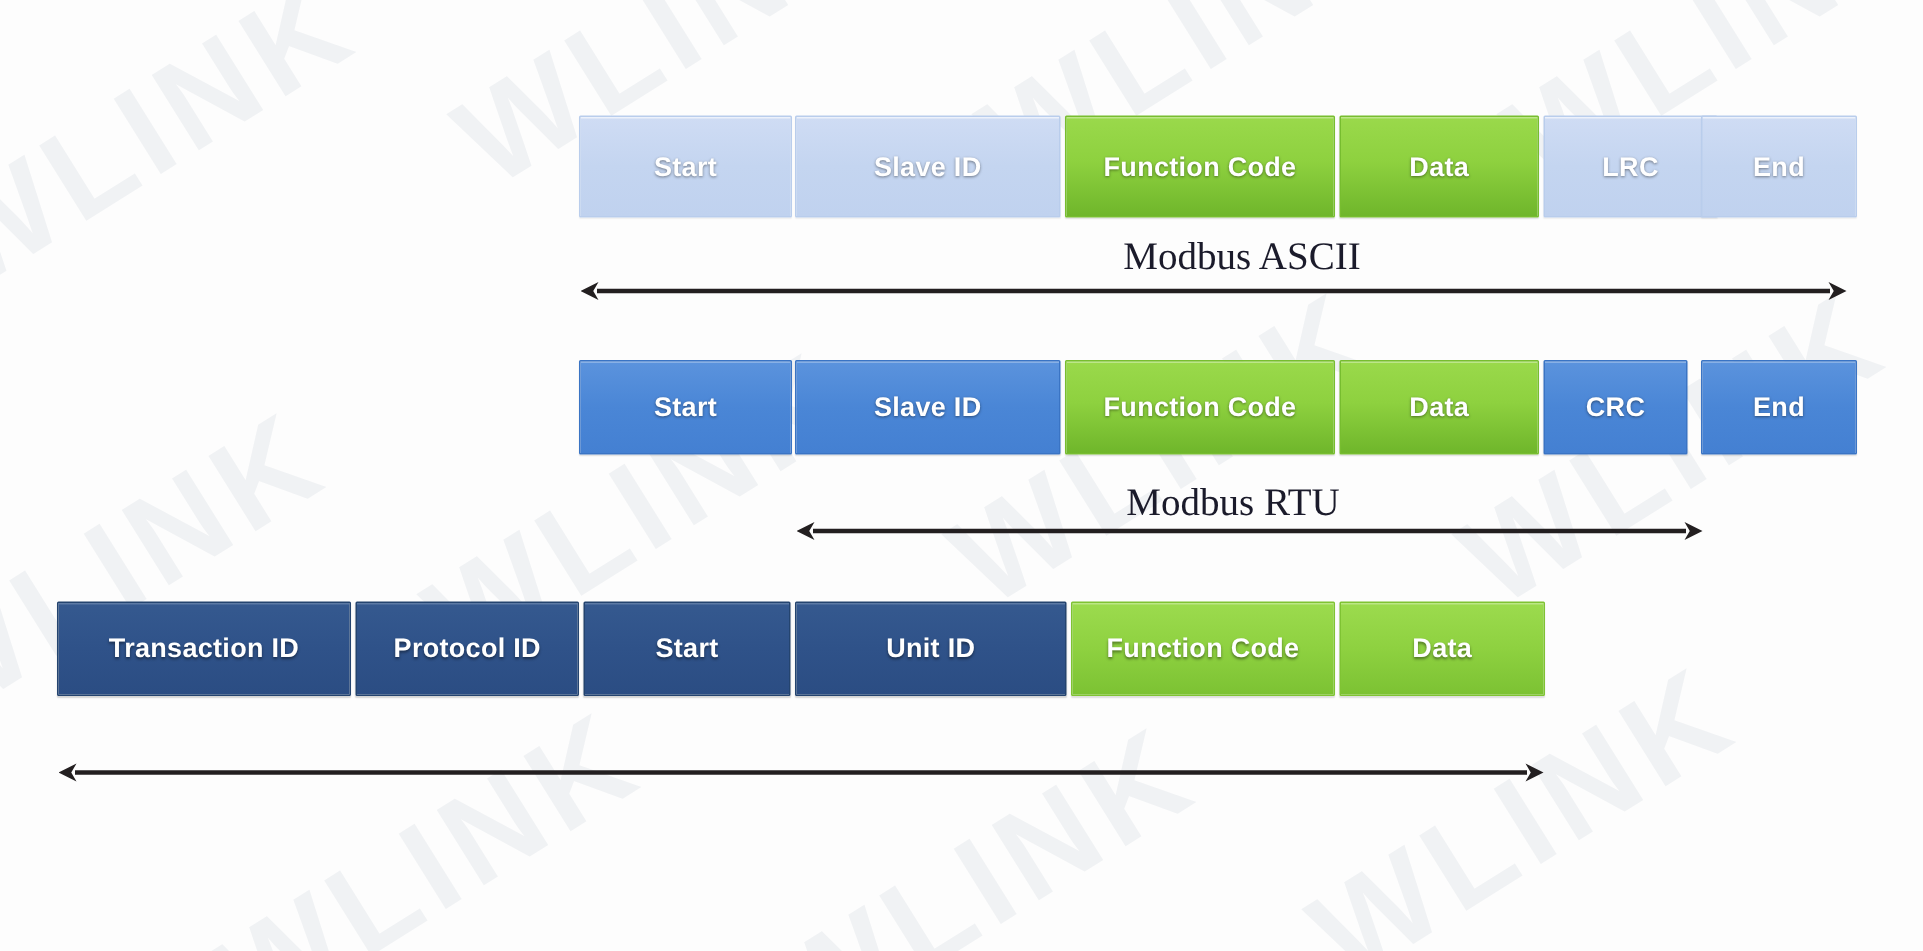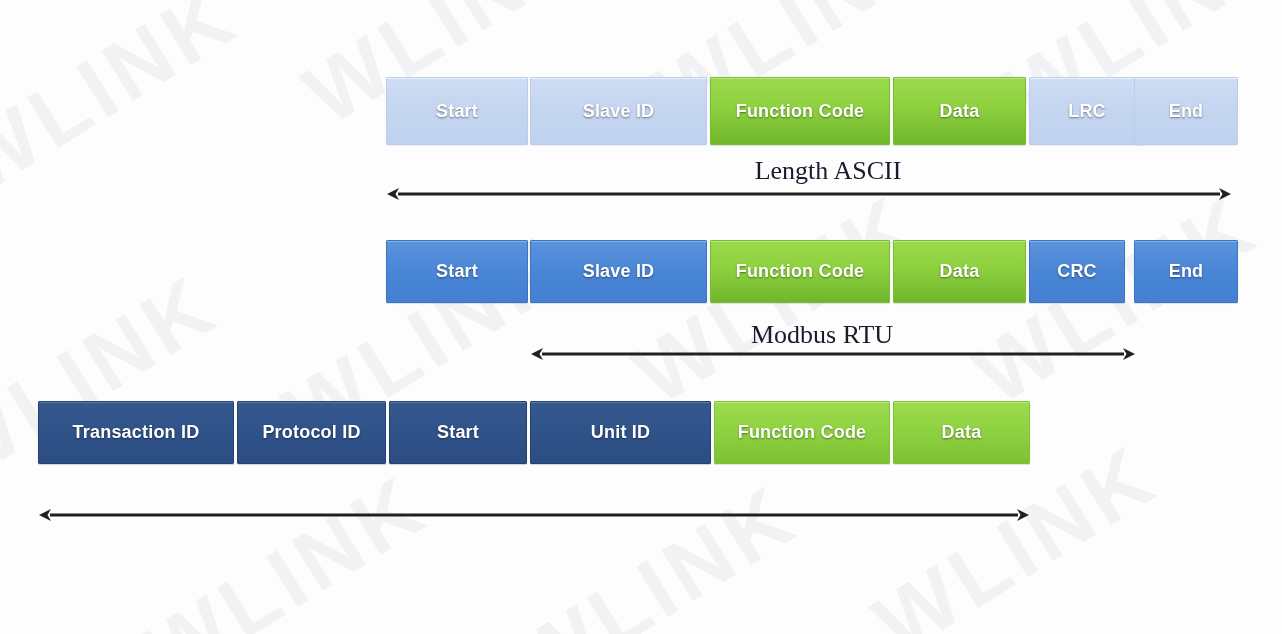--- a/index.html
+++ b/index.html
@@ -127,21 +127,21 @@
 
   <div class="row" style="left:0; top:77px; width:1282px; height:68px;">
     <div class="block blk-lightblue" style="left:386px;  width:142px;">Start</div>
     <div class="block blk-lightblue" style="left:530px;  width:177px;">Slave ID</div>
     <div class="block blk-green" style="left:710px;  width:180px;">Function Code</div>
     <div class="block blk-green" style="left:893px;  width:133px;">Data</div>
     <div class="block blk-lightblue" style="left:1029px; width:116px;">LRC</div>
     <div class="block blk-lightblue" style="left:1134px; width:104px;">End</div>
   </div>
 
-  <div class="caption" style="left:828px; top:156px;">Length ASCII</div>
+  <div class="caption" style="left:828px; top:156px;">Modbus ASCII</div>
 
   <svg class="arrow-svg" style="left:380px; top:180px;" width="866" height="28" viewBox="0 0 866 28">
     <defs>
       <marker id="ah-left-1" markerWidth="14" markerHeight="14" refX="11" refY="7" orient="auto" markerUnits="userSpaceOnUse">
         <path d="M12,1 L0,7 L12,13 L8.5,7 Z" fill="#231f20"></path>
       </marker>
       <marker id="ah-right-1" markerWidth="14" markerHeight="14" refX="3" refY="7" orient="auto" markerUnits="userSpaceOnUse">
         <path d="M2,1 L14,7 L2,13 L5.5,7 Z" fill="#231f20"></path>
       </marker>
     </defs>

